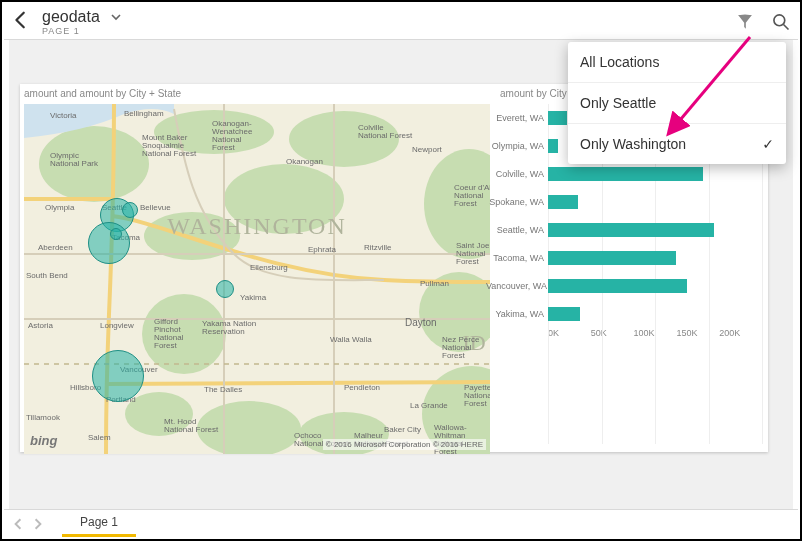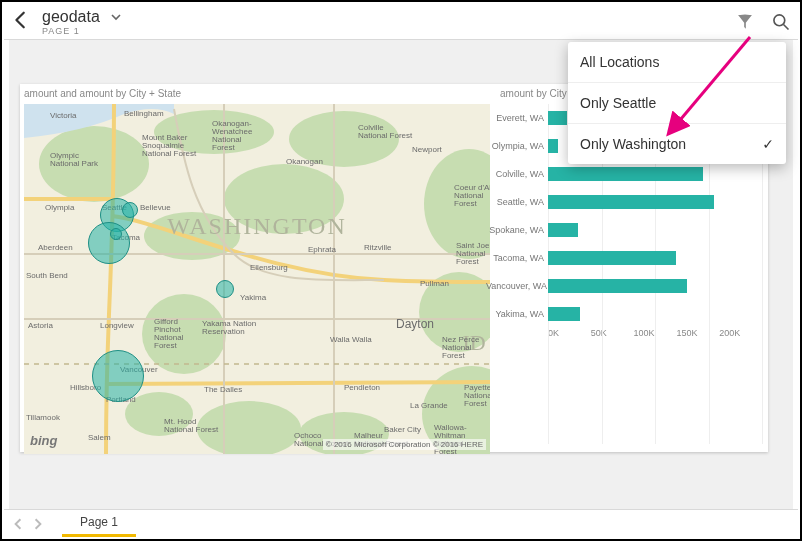--- a/index.html
+++ b/index.html
@@ -249,21 +249,21 @@
 Forest</div>
           <div style="position: absolute; font-size: 8px; color: rgb(107, 107, 107); line-height: 1; white-space: pre; left: 396px; top: 176px;">Pullman</div>
           <div style="position: absolute; font-size: 8px; color: rgb(107, 107, 107); line-height: 1; white-space: pre; left: 4px; top: 218px;">Astoria</div>
           <div style="position: absolute; font-size: 8px; color: rgb(107, 107, 107); line-height: 1; white-space: pre; left: 76px; top: 218px;">Longview</div>
           <div style="position: absolute; font-size: 8px; color: rgb(107, 107, 107); line-height: 1; white-space: pre; left: 130px; top: 214px;">Gifford
 Pinchot
 National
 Forest</div>
           <div style="position: absolute; font-size: 8px; color: rgb(107, 107, 107); line-height: 1; white-space: pre; left: 178px; top: 216px;">Yakama Nation
 Reservation</div>
-          <div style="position: absolute; font-size: 12px; color: rgb(107, 107, 107); line-height: 1; white-space: pre; left: 372px; top: 214px;">Dayton</div>
+          <div style="position: absolute; font-size: 10px; color: rgb(107, 107, 107); line-height: 1; white-space: pre; left: 381px; top: 214px;">Dayton</div>
           <div style="position: absolute; font-size: 8px; color: rgb(107, 107, 107); line-height: 1; white-space: pre; left: 306px; top: 232px;">Walla Walla</div>
           <div style="position: absolute; font-size: 8px; color: rgb(107, 107, 107); line-height: 1; white-space: pre; left: 418px; top: 232px;">Nez Perce
 National
 Forest</div>
           <div style="position: absolute; font-size: 8px; color: rgb(107, 107, 107); line-height: 1; white-space: pre; left: 46px; top: 280px;">Hillsboro</div>
           <div style="position: absolute; font-size: 8px; color: rgb(107, 107, 107); line-height: 1; white-space: pre; left: 96px; top: 262px;">Vancouver</div>
           <div style="position: absolute; font-size: 8px; color: rgb(107, 107, 107); line-height: 1; white-space: pre; left: 82px; top: 292px;">Portland</div>
           <div style="position: absolute; font-size: 8px; color: rgb(107, 107, 107); line-height: 1; white-space: pre; left: 180px; top: 282px;">The Dalles</div>
           <div style="position: absolute; font-size: 8px; color: rgb(107, 107, 107); line-height: 1; white-space: pre; left: 320px; top: 280px;">Pendleton</div>
           <div style="position: absolute; font-size: 8px; color: rgb(107, 107, 107); line-height: 1; white-space: pre; left: 440px; top: 280px;">Payette
@@ -318,29 +318,29 @@
               <div class="bc-bar" style="width: 4.5%;"></div>
             </div>
           </div>
           <div class="bc-row">
             <div class="bc-label">Colville, WA</div>
             <div class="bc-track">
               <div class="bc-bar" style="width: 72.5%;"></div>
             </div>
           </div>
           <div class="bc-row">
+            <div class="bc-label">Spokane, WA</div>
+            <div class="bc-track">
+              <div class="bc-bar" style="width: 14%;"></div>
+            </div>
+          </div>
+          <div class="bc-row">
             <div class="bc-label">Seattle, WA</div>
             <div class="bc-track">
               <div class="bc-bar" style="width: 77.5%;"></div>
-            </div>
-          </div>
-          <div class="bc-row">
-            <div class="bc-label">Spokane, WA</div>
-            <div class="bc-track">
-              <div class="bc-bar" style="width: 14%;"></div>
             </div>
           </div>
           <div class="bc-row">
             <div class="bc-label">Tacoma, WA</div>
             <div class="bc-track">
               <div class="bc-bar" style="width: 60%;"></div>
             </div>
           </div>
           <div class="bc-row">
             <div class="bc-label">Vancouver, WA</div>

